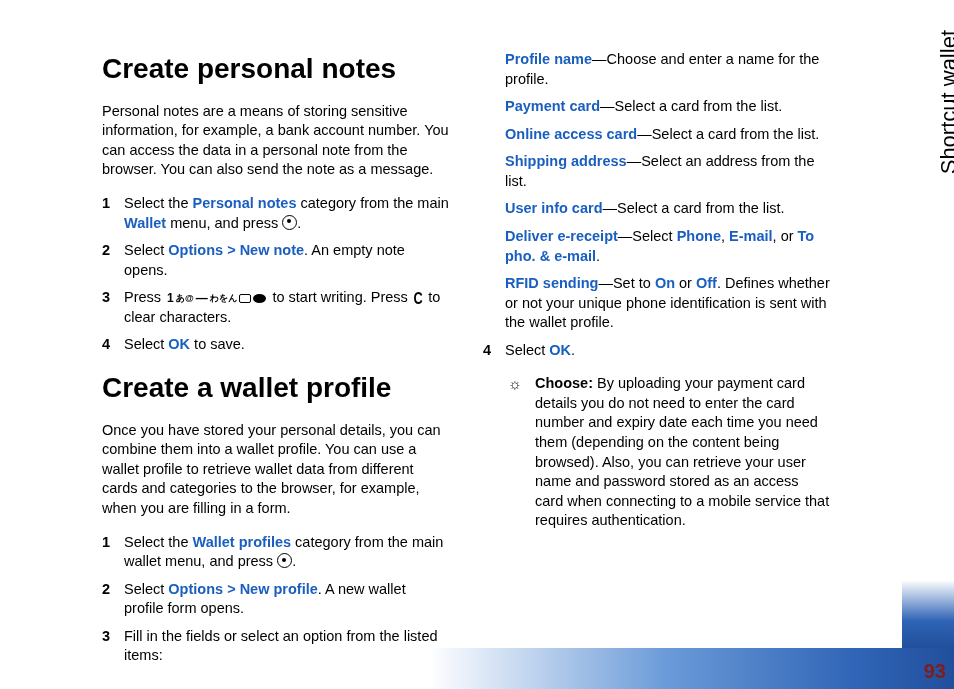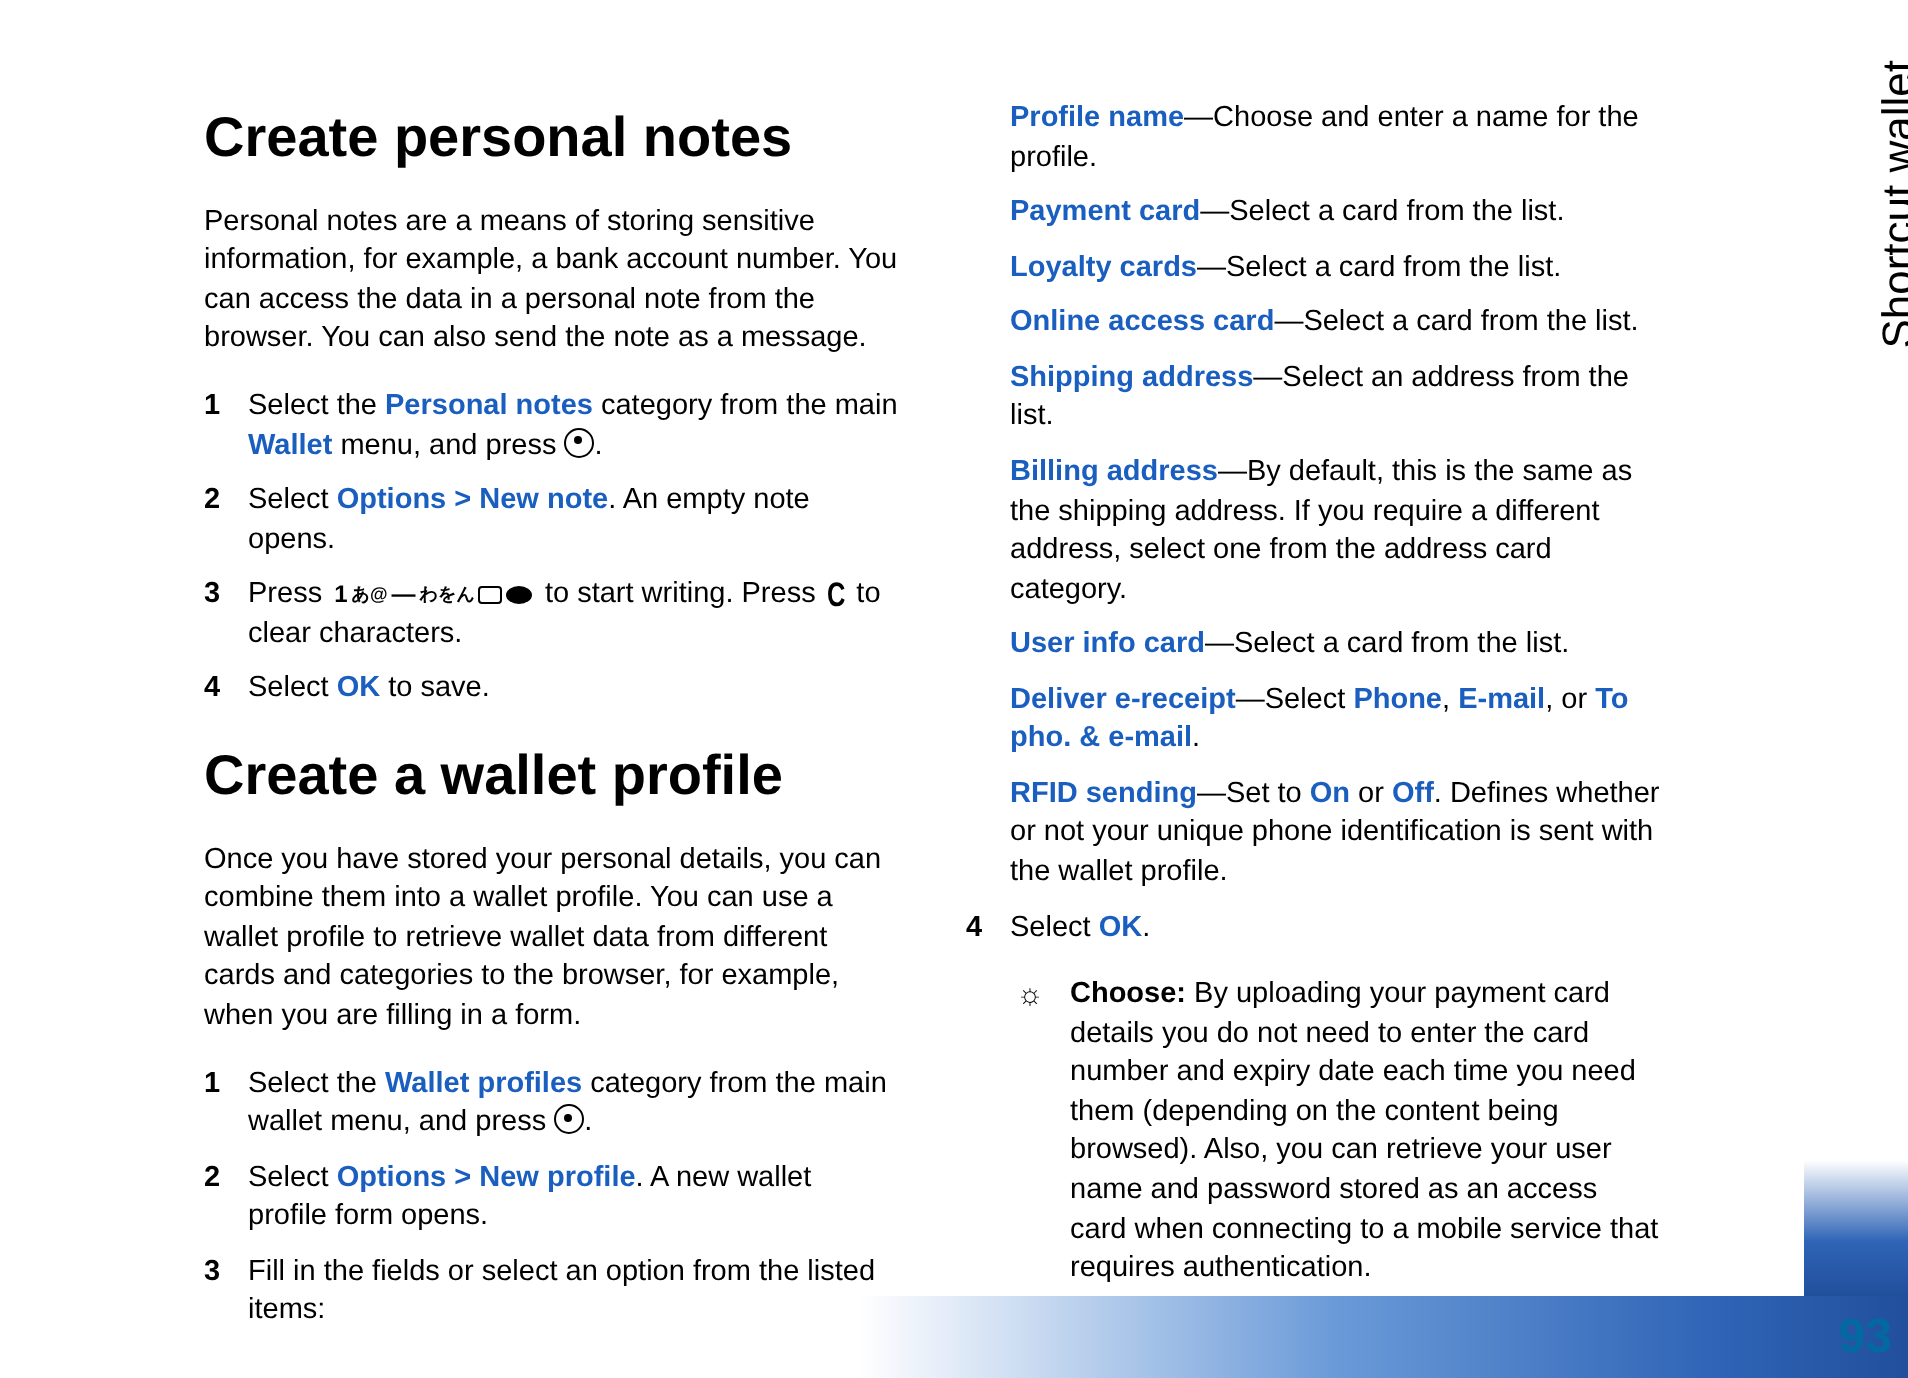--- a/index.html
+++ b/index.html
@@ -144,22 +144,22 @@
     left: 0;
     bottom: 0;
     height: 41px;
     width: 954px;
     background: linear-gradient(to right, rgba(120,160,220,0) 0%, rgba(120,160,220,0) 45%, #6a9ad8 70%, #2f64b6 90%, #214f9c 100%);
   }
   .page-num {
     position: absolute;
     right: 8px;
     bottom: 4px;
-    color: #0369a1;
-    font-size: 24px;
+    color: #7f1d1d;
+    font-size: 20px;
     font-weight: 700;
     font-family: "Trebuchet MS", Arial, sans-serif;
   }
 </style>
 </head>
 <body>
 
 <div class="page">
 
   <div class="col">
@@ -199,24 +199,22 @@
         <span>Select </span><span class="blue">Options &gt; New profile</span><span>. A new wallet profile form opens.</span>
       </li>
       <li>Fill in the fields or select an option from the listed items:</li>
     </ol>
   </div>
 
   <div class="col">
     <div class="sublist">
       <p><span class="blue">Profile name</span><span>—Choose and enter a name for the profile.</span></p>
       <p><span class="blue">Payment card</span><span>—Select a card from the list.</span></p>
-      <p><span class="blue">Loyalty cards</span><span>—Select a card from the list.</span></p>
       <p><span class="blue">Online access card</span><span>—Select a card from the list.</span></p>
       <p><span class="blue">Shipping address</span><span>—Select an address from the list.</span></p>
-      <p><span class="blue">Billing address</span><span>—By default, this is the same as the shipping address. If you require a different address, select one from the address card category.</span></p>
       <p><span class="blue">User info card</span><span>—Select a card from the list.</span></p>
       <p><span class="blue">Deliver e-receipt</span><span>—Select </span><span class="blue">Phone</span><span>, </span><span class="blue">E-mail</span><span>, or </span><span class="blue">To pho. &amp; e-mail</span><span>.</span></p>
       <p><span class="blue">RFID sending</span><span>—Set to </span><span class="blue">On</span><span> or </span><span class="blue">Off</span><span>. Defines whether or not your unique phone identification is sent with the wallet profile.</span></p>
     </div>
 
     <ol start="4" style="counter-reset: step 3;">
       <li>
         <span>Select </span><span class="blue">OK</span><span>.</span>
       </li>
     </ol>

